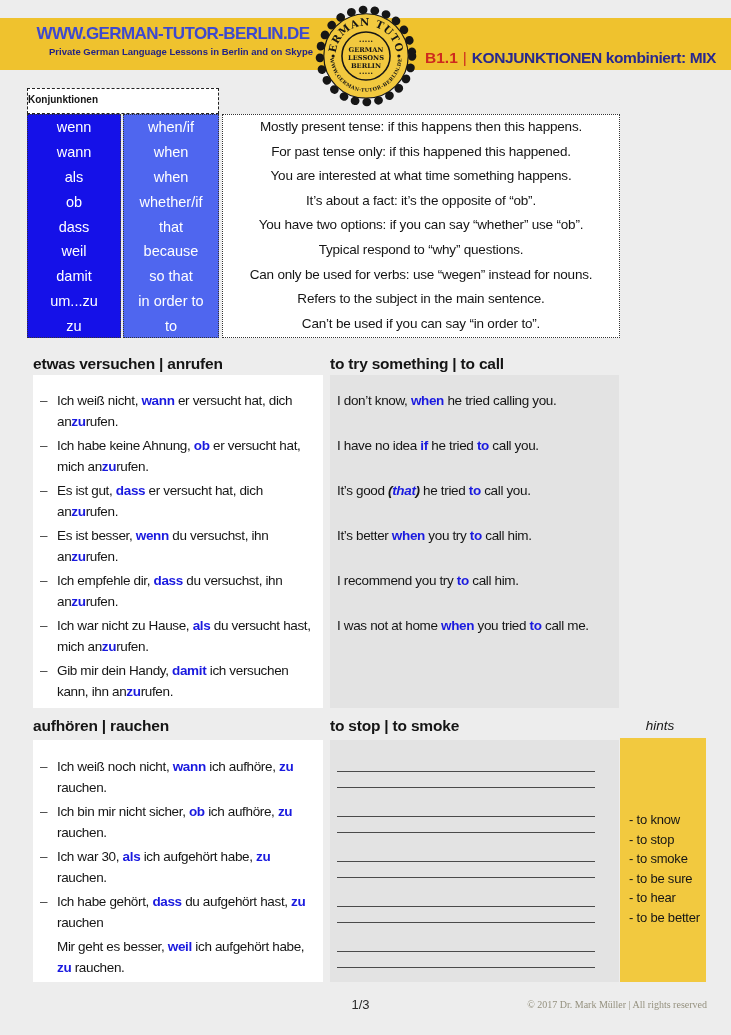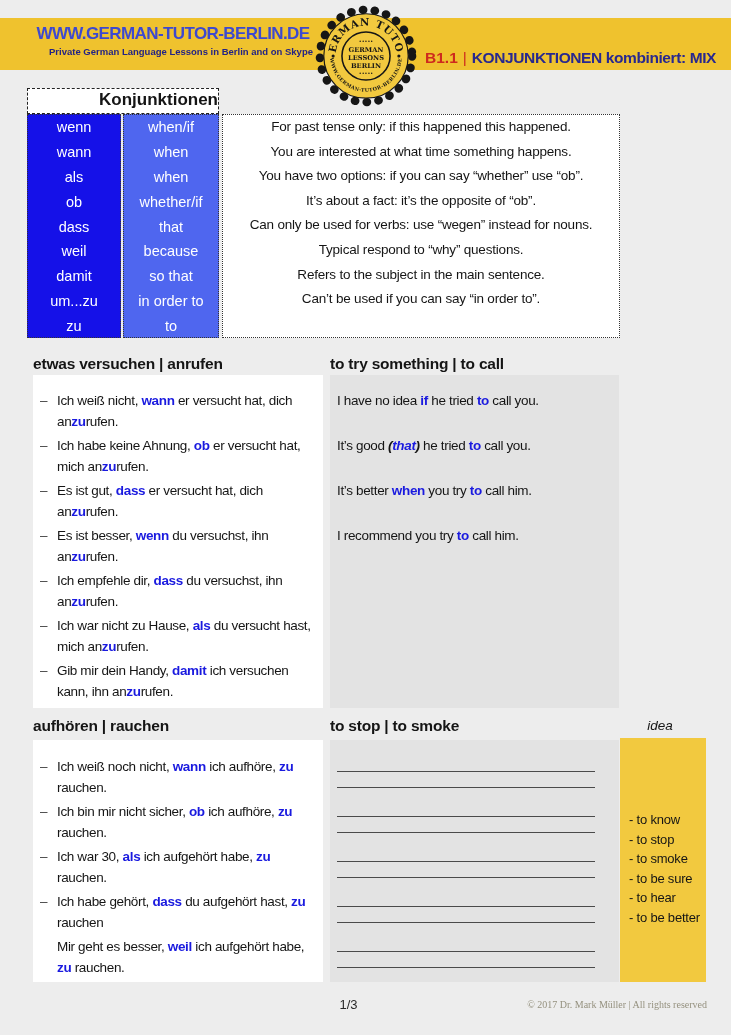--- a/index.html
+++ b/index.html
@@ -14,22 +14,22 @@
   .site-url{font-size:17px;font-weight:bold;color:#3D49D0;letter-spacing:-0.6px;white-space:nowrap;}
   .site-sub{font-size:9.5px;font-weight:bold;color:#232385;margin-top:2px;white-space:nowrap;margin-left:16px;}
   .sheet-title{position:absolute;right:15px;top:15px;font-weight:bold;white-space:nowrap;margin-top:16px;}
   .level{color:#CE2A1E;font-size:15.5px;}
   .sep{color:#CE2A1E;font-size:15.5px;padding:0 5px;font-weight:normal;}
   .title{color:#28288F;font-size:15.5px;letter-spacing:-0.4px;}
   
   .logo{position:absolute;left:313px;top:2px;width:106px;height:106px;}
   
   .conj-head{position:absolute;left:27px;top:88px;width:192px;height:26px;background:#fff;
-    border:1.5px dashed #222;box-sizing:border-box;text-align:right;line-height:22px;
-    font-weight:bold;font-size:17px;}
+    border:1.5px dashed #222;box-sizing:border-box;text-align:left;line-height:22px;
+    font-weight:bold;font-size:10px;}
   .conj-col{position:absolute;top:114px;height:224px;box-sizing:border-box;border:1.5px dotted #333;}
   .conj-de{left:27px;width:94px;background:#1511E8;}
   .conj-en{left:123px;width:96px;background:#4F66EF;}
   .conj-cell{height:24.9px;line-height:24.9px;text-align:center;color:#fff;font-size:14.5px;}
   .notes-box{position:absolute;left:222px;top:114px;width:398px;height:224px;background:#fff;
     border:1.5px dotted #333;box-sizing:border-box;}
   .note-line{height:24.6px;line-height:24.6px;text-align:center;font-size:13.5px;
     letter-spacing:-0.2px;white-space:nowrap;}
   
   .sec-h{position:absolute;font-size:15.5px;font-weight:bold;letter-spacing:-0.2px;white-space:nowrap;}
@@ -52,21 +52,21 @@
   
   .pair{height:45px;}
   .bl{width:258px;height:15px;border-bottom:1.4px solid #4a4a4a;}
   
   #hints-label{position:absolute;left:620px;top:718px;width:80px;text-align:center;
     font-style:italic;font-size:13.5px;}
   #hints-box{position:absolute;left:620px;top:738px;width:86px;height:244px;background:#F2C93F;
     box-sizing:border-box;padding:72px 7px 0 9px;}
   .hint{font-size:13px;line-height:19.5px;letter-spacing:-0.2px;white-space:nowrap;}
   
-  #page-num{position:absolute;left:0;top:997px;width:697px;text-align:center;font-size:13px;color:#2a2a2a;}
+  #page-num{position:absolute;left:0;top:997px;width:697px;text-align:center;font-size:13px;color:#2a2a2a;padding-left:12px;}
   #copyright{position:absolute;right:24px;top:999px;font-size:10px;color:#95917F;
     font-family:"Liberation Serif", serif;}
 </style>
 </head>
 <body>
 
 <div class="band">
   <div class="site">
     <div class="site-url">WWW.GERMAN-TUTOR-BERLIN.DE</div>
     <div class="site-sub">Private German Language Lessons in Berlin and on Skype</div>
@@ -118,26 +118,27 @@
     <div class="conj-cell">when</div>
     <div class="conj-cell">when</div>
     <div class="conj-cell">whether/if</div>
     <div class="conj-cell">that</div>
     <div class="conj-cell">because</div>
     <div class="conj-cell">so that</div>
     <div class="conj-cell">in order to</div>
     <div class="conj-cell">to</div>
   </div>
 <div class="notes-box">
+    <div class="note-line">Mostly present tense: if this happens then this happens.</div>
     <div class="note-line">For past tense only: if this happened this happened.</div>
     <div class="note-line">You are interested at what time something happens.</div>
+    <div class="note-line">It’s about a fact: it’s the opposite of “ob”.</div>
     <div class="note-line">You have two options: if you can say “whether” use “ob”.</div>
-    <div class="note-line">It’s about a fact: it’s the opposite of “ob”.</div>
+    <div class="note-line">Typical respond to “why” questions.</div>
     <div class="note-line">Can only be used for verbs: use “wegen” instead for nouns.</div>
-    <div class="note-line">Typical respond to “why” questions.</div>
     <div class="note-line">Refers to the subject in the main sentence.</div>
     <div class="note-line">Can’t be used if you can say “in order to”.</div>
   </div>
 
 <div class="sec-h" id="h-de1">etwas versuchen | anrufen</div>
 <div class="sec-h" id="h-en1">to try something | to call</div>
 <div class="panel" id="p-de1">
   <ul class="sent de" id="list-de1">
       <li>
         <span class="dash">–</span>
@@ -165,30 +166,36 @@
       </li>
       <li>
         <span class="dash">–</span>
         <span class="body"><span>Gib mir dein Handy, </span><span class="hl">damit</span><span> ich versuchen kann, ihn an</span><span class="hl">zu</span><span>rufen.</span></span>
       </li>
     </ul>
 </div>
 <div class="panel" id="p-en1">
   <ul class="sent en" id="list-en1">
       <li>
+        <span class="body"><span>I don’t know, </span><span class="hl">when</span><span> he tried calling you.</span></span>
+      </li>
+      <li>
         <span class="body"><span>I have no idea </span><span class="hl">if</span><span> he tried </span><span class="hl">to</span><span> call you.</span></span>
       </li>
       <li>
         <span class="body"><span>It’s good </span><span class="it b">(</span><span class="hl it">that</span><span class="it b">)</span><span> he tried </span><span class="hl">to</span><span> call you.</span></span>
       </li>
       <li>
         <span class="body"><span>It’s better </span><span class="hl">when</span><span> you try </span><span class="hl">to</span><span> call him.</span></span>
       </li>
       <li>
         <span class="body"><span>I recommend you try </span><span class="hl">to</span><span> call him.</span></span>
+      </li>
+      <li>
+        <span class="body"><span>I was not at home </span><span class="hl">when</span><span> you tried </span><span class="hl">to</span><span> call me.</span></span>
       </li>
     </ul>
 </div>
 
 <div class="sec-h" id="h-de2">aufhören | rauchen</div>
 <div class="sec-h" id="h-en2">to stop | to smoke</div>
 <div class="panel" id="p-de2">
   <ul class="sent de" id="list-de2">
       <li>
         <span class="dash">–</span>
@@ -227,21 +234,21 @@
     </div>
     <div class="pair">
       <div class="bl"></div>
       <div class="bl"></div>
     </div>
     <div class="pair">
       <div class="bl"></div>
       <div class="bl"></div>
     </div>
   </div>
-<div id="hints-label">idea</div>
+<div id="hints-label">hints</div>
 <div id="hints-box">
     <div class="hint">- to know</div>
     <div class="hint">- to stop</div>
     <div class="hint">- to smoke</div>
     <div class="hint">- to be sure</div>
     <div class="hint">- to hear</div>
     <div class="hint">- to be better</div>
   </div>
 
 <div id="page-num">1/3</div>

